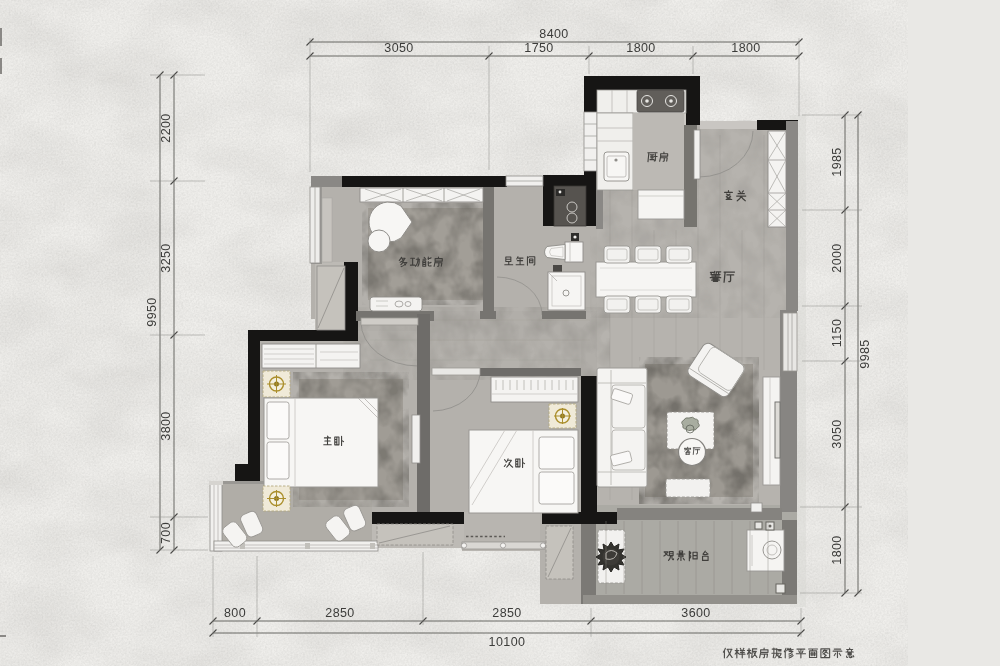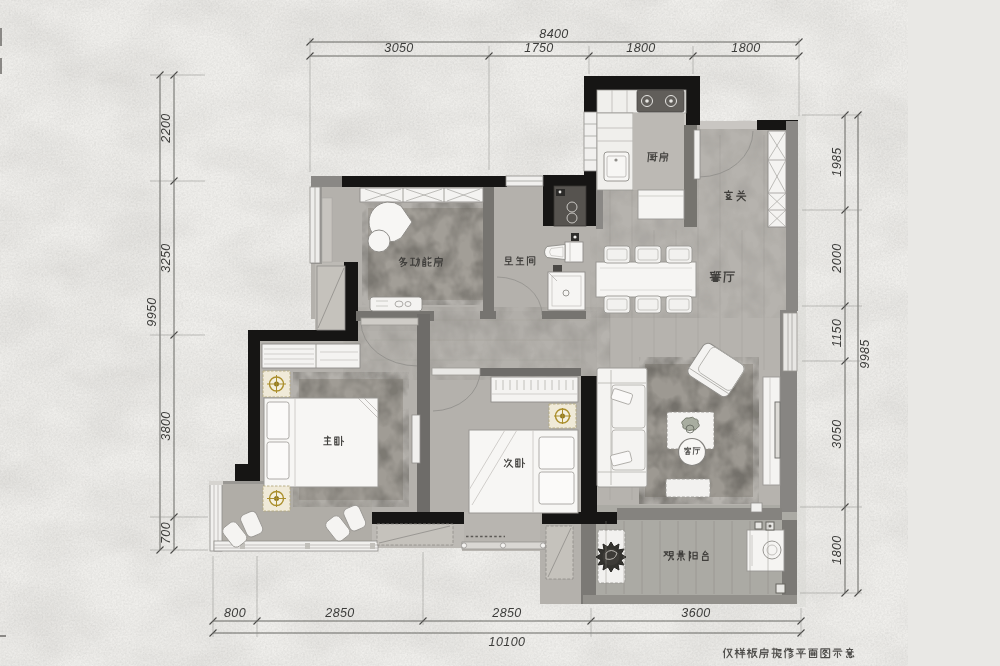--- a/index.html
+++ b/index.html
@@ -1,16 +1,16 @@
 <!DOCTYPE html>
 <html><head>
 <meta charset="utf-8">
 <style>
 html,body{margin:0;padding:0;background:#e9e8e5;}
-#wrap{width:908px;height:666px;overflow:hidden;position:relative;font-style:italic;}
+#wrap{width:908px;height:666px;overflow:hidden;position:relative;}
 svg{display:block;}
 .dim{font-family:"Liberation Sans",sans-serif;font-size:12.5px;fill:#3c3c3a;letter-spacing:.4px;}
 .zh{fill:none;stroke:#403f3c;stroke-width:1;stroke-linecap:round;stroke-linejoin:round;}
 </style>
 </head>
 <body>
 <div id="wrap">
 <svg width="1000" height="666" viewBox="0 0 1000 666">
 <defs>
 <filter id="grain" x="0" y="0" width="100%" height="100%" color-interpolation-filters="sRGB">

